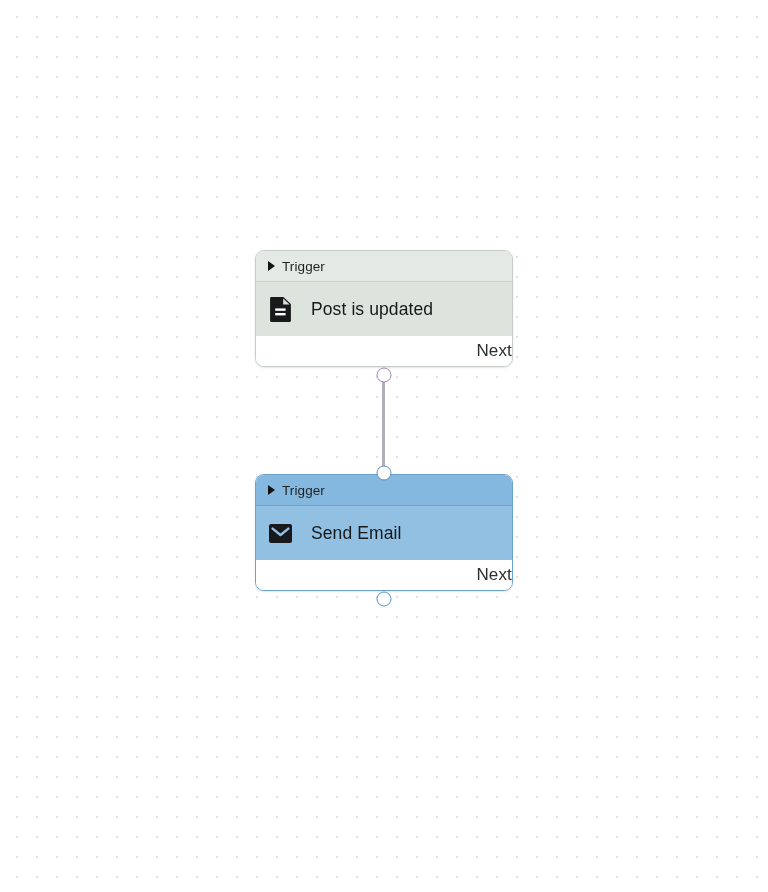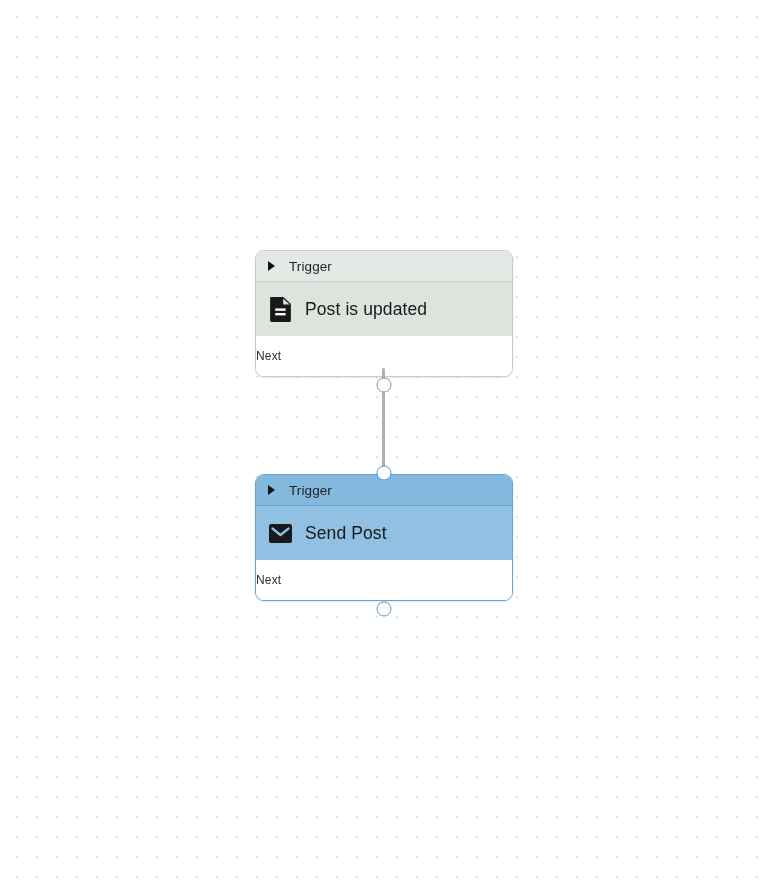--- a/index.html
+++ b/index.html
@@ -38,66 +38,66 @@
   .node-inner {
     border-radius: 9px;
     overflow: hidden;
     border: 1px solid #c9cfcb;
     box-shadow: 0 1px 2px rgba(0,0,0,0.10);
     background: #ffffff;
   }
   .node-header {
     display: flex;
     align-items: center;
-    gap: 13px;
+    gap: 6px;
     height: 30px;
     padding: 0 12px;
     font-size: 13.5px;
     color: #1f2123;
     letter-spacing: 0.1px;
     border-bottom: 1px solid #c9cfcb;
   }
   .disclosure {
     width: 0;
     height: 0;
     border-left: 7px solid #111315;
     border-top: 5px solid transparent;
     border-bottom: 5px solid transparent;
     flex: 0 0 auto;
     margin-right: 1px;
   }
   .node-body {
     display: flex;
     align-items: center;
-    gap: 13px;
+    gap: 19px;
     height: 54px;
     padding: 0 12px;
   }
   .node-icon {
     width: 24px;
     height: 26px;
     flex: 0 0 auto;
     display: flex;
     align-items: center;
     justify-content: center;
   }
   .node-title {
     font-size: 17.5px;
     color: #16181a;
     letter-spacing: 0.1px;
     white-space: nowrap;
   }
   .node-footer {
     position: relative;
-    height: 40px;
-    background: #ffffff;
-    display: flex;
-    align-items: center;
-    justify-content: flex-start;
-    font-size: 12px;
+    height: 30px;
+    background: #ffffff;
+    display: flex;
+    align-items: center;
+    justify-content: flex-end;
+    font-size: 17px;
     color: #2c2f31;
     letter-spacing: 0.15px;
   }
 
   
   #trigger-node .node-inner { border-color: #c6cdc8; }
   #trigger-node .node-header { background: #e3e9e4; border-bottom-color: #ccd3ce; }
   #trigger-node .node-body   { background: #dde4dd; }
 
   
@@ -177,21 +177,21 @@
         <span>Trigger</span>
       </div>
 
       <div class="node-body">
         <span class="node-icon">
           <svg width="23" height="19" viewBox="0 0 23 19" aria-hidden="true">
             <rect x="0.9" y="0.9" width="21.2" height="17.2" rx="1.2" fill="#17191b" stroke="#17191b" stroke-width="1.8"></rect>
             <path d="M3.6 4.6 L11.5 11.0 L19.4 4.6" fill="none" stroke="#91c0e2" stroke-width="2.4" stroke-linecap="round" stroke-linejoin="round"></path>
           </svg>
         </span>
-        <span class="node-title">Send Post</span>
+        <span class="node-title">Send Email</span>
       </div>
 
       <div class="node-footer">
         <span>Next</span>
       </div>
 
     </div>
     <div class="port port-in-action"></div>
     <div class="port port-out-action"></div>
   </div>

